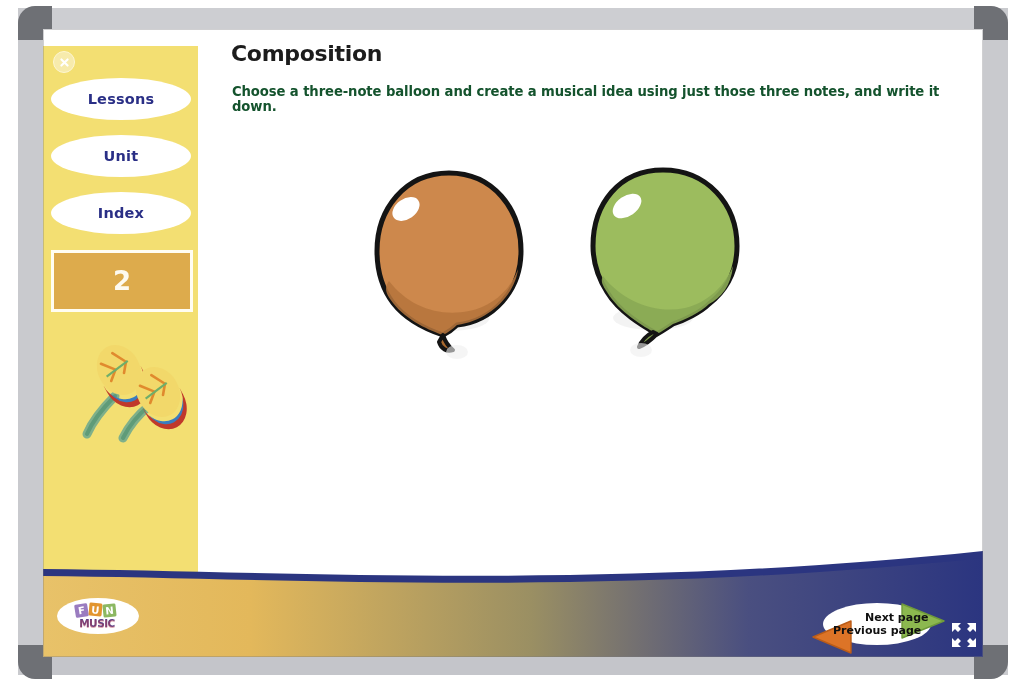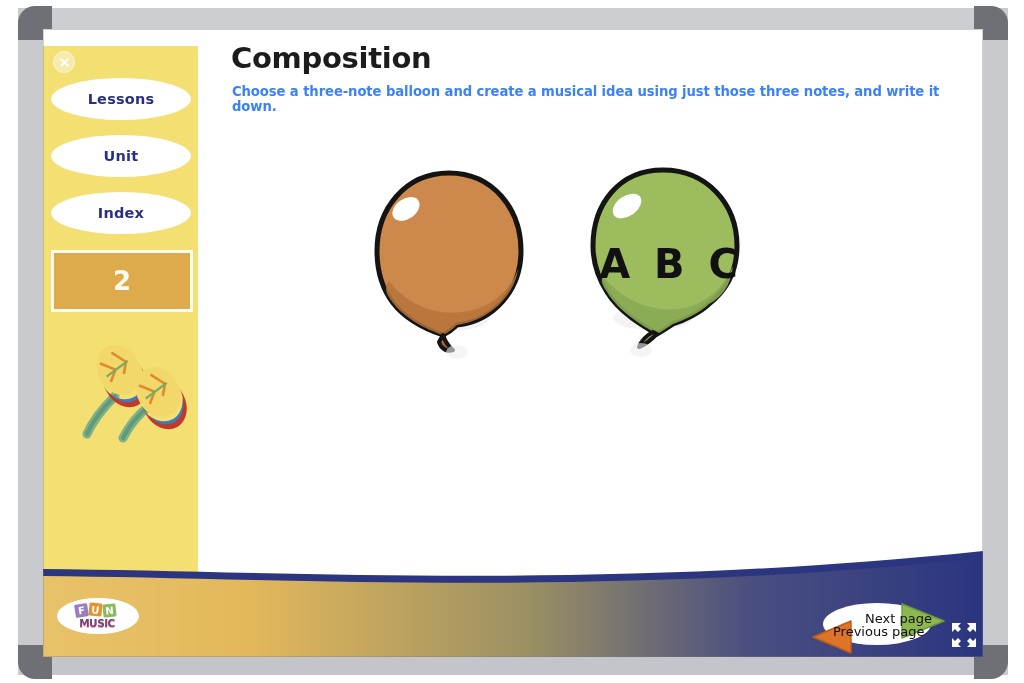--- a/index.html
+++ b/index.html
@@ -130,32 +130,32 @@
   
   #content-area {
     position: absolute;
     left: 155px; top: 0;
     width: 785px; height: 628px;
     background: #ffffff;
   }
   #page-title {
     position: absolute;
     left: 33px; top: 12px;
-    font-size: 29px;
+    font-size: 22px;
     font-weight: bold;
     color: #1c1c1c;
     letter-spacing: -.3px;
     font-family: "DejaVu Sans", "Liberation Sans", sans-serif;
   }
   #instruction-text {
     position: absolute;
     left: 34px; top: 55px;
     font-size: 13.2px;
     font-weight: bold;
-    color: #3b82f6;
+    color: #14532d;
     letter-spacing: -.1px;
     font-family: "DejaVu Sans", "Liberation Sans", sans-serif;
   }
 
   
   .balloon-wrap {
     position: absolute;
     width: 180px; height: 205px;
   }
   #balloon-cde { left: 163px; top: 140px; }
@@ -201,22 +201,22 @@
   }
   .nav-ellipse {
     position: absolute;
     left: 12px; top: 4px;
     width: 108px; height: 42px;
     background: #ffffff;
     border-radius: 50%;
   }
   .nav-label {
     position: absolute;
-    font-size: 13px;
-    font-weight: normal;
+    font-size: 11px;
+    font-weight: bold;
     color: #101010;
     font-family: "DejaVu Sans", "Liberation Sans", sans-serif;
     white-space: nowrap;
   }
   #next-page-label { left: 54px; top: 12px; }
   #previous-page-label { left: 22px; top: 25px; }
   .nav-arrow { position: absolute; }
   #next-page-arrow { left: 89px; top: 2px; cursor: pointer; }
   #previous-page-arrow { left: 0px; top: 20px; cursor: pointer; }
 
@@ -328,21 +328,20 @@
                    C62 160 38 146 26 126
                    C16 110 12 96 12 80
                    C12 38 38 4 82 4 Z" fill="#9cbc5e" stroke="#141414" stroke-width="5" stroke-linejoin="round"></path>
           <path d="M22 110 C42 136 74 148 104 142 C126 137 144 120 152 100
                    C150 120 140 132 128 138 C120 146 104 154 92 158
                    C86 162 80 166 76 168 C62 160 38 146 26 126 C22 120 19 115 22 110 Z" fill="#8aa954" opacity=".9"></path>
           <path d="M76 168 C70 174 64 179 58 181 C60 175 66 169 72 166 Z" fill="#7d9a4a" stroke="#141414" stroke-width="4" stroke-linejoin="round"></path>
           <ellipse cx="60" cy="184" rx="11" ry="7" fill="#efefef" opacity=".6"></ellipse>
           <ellipse cx="46" cy="40" rx="16" ry="10" transform="rotate(-35 46 40)" fill="#ffffff"></ellipse>
         </svg>
-        <div class="balloon-letters">A B C</div>
       </div>
 
     </div>
 
     <svg id="bottom-band" width="940" height="120" viewBox="0 0 940 120">
       <defs>
         <linearGradient id="bandGrad" x1="0" y1="0" x2="1" y2="0">
           <stop offset="0%" stop-color="#e8c269"></stop>
           <stop offset="22%" stop-color="#e3b85b"></stop>
           <stop offset="52%" stop-color="#9a8f63"></stop>

